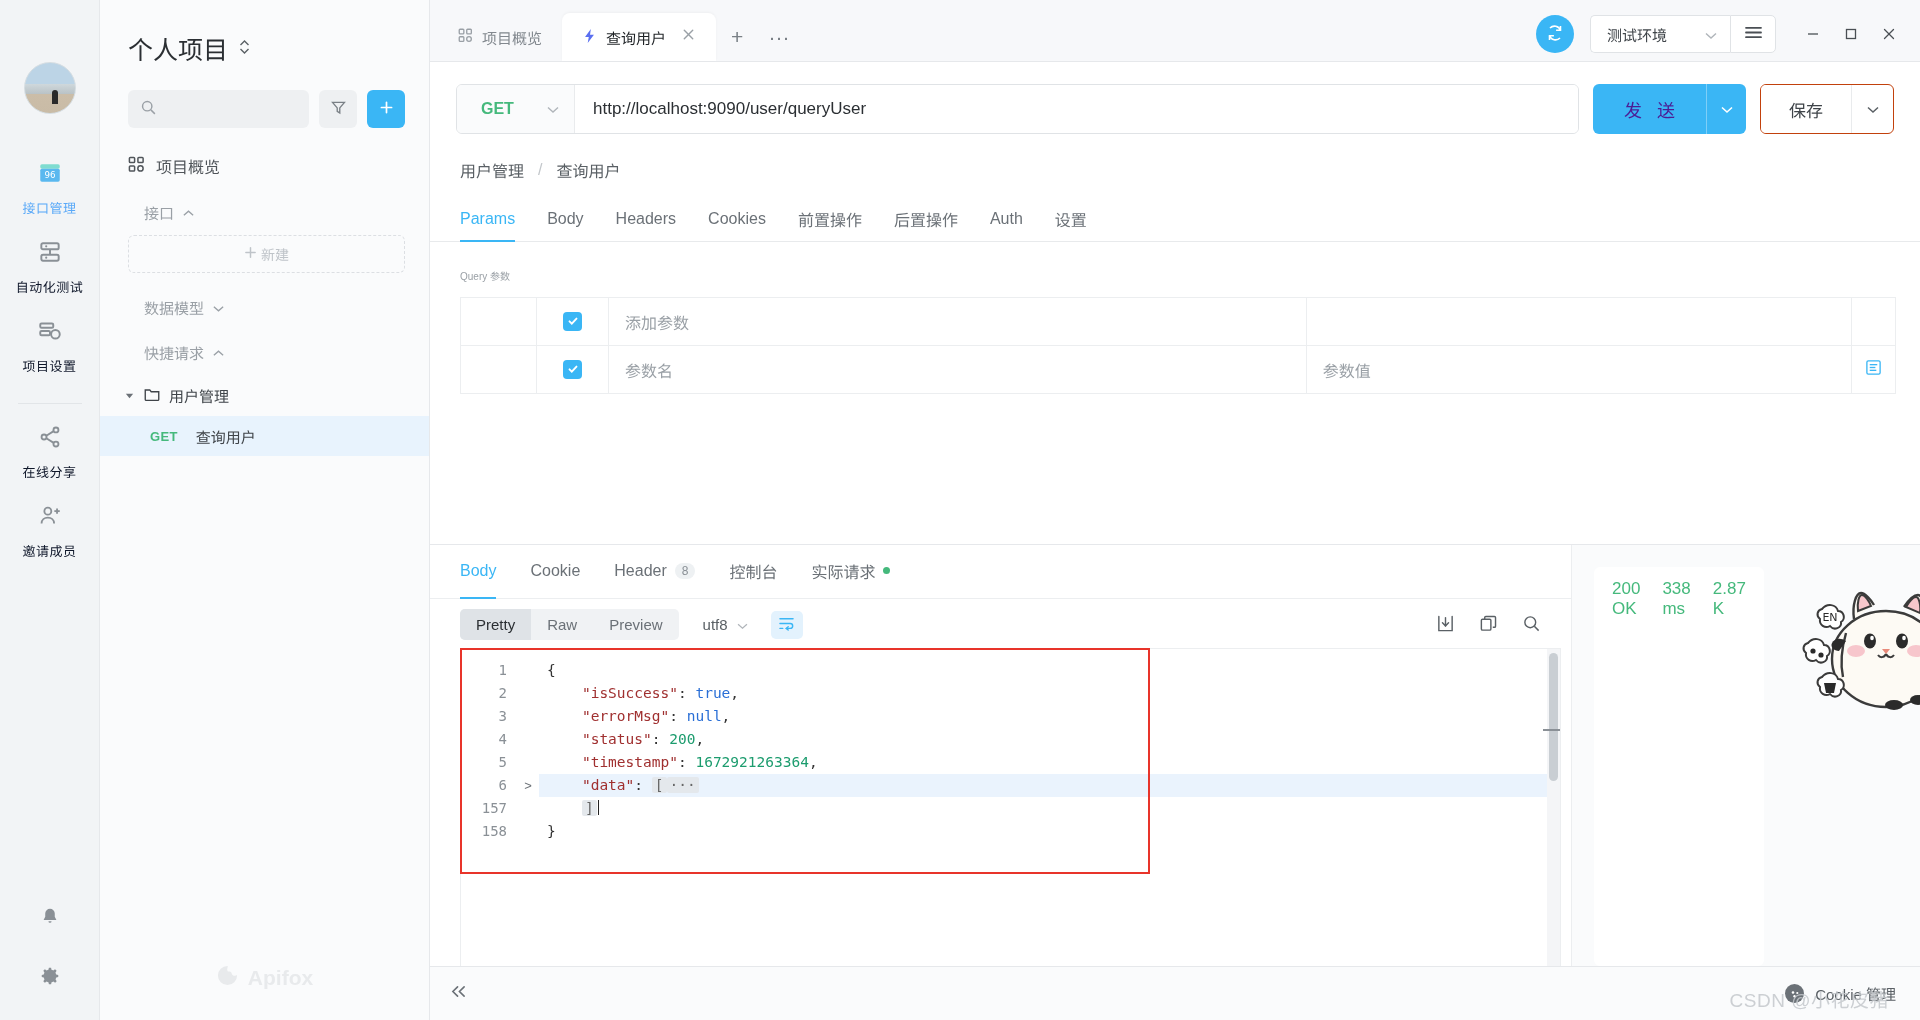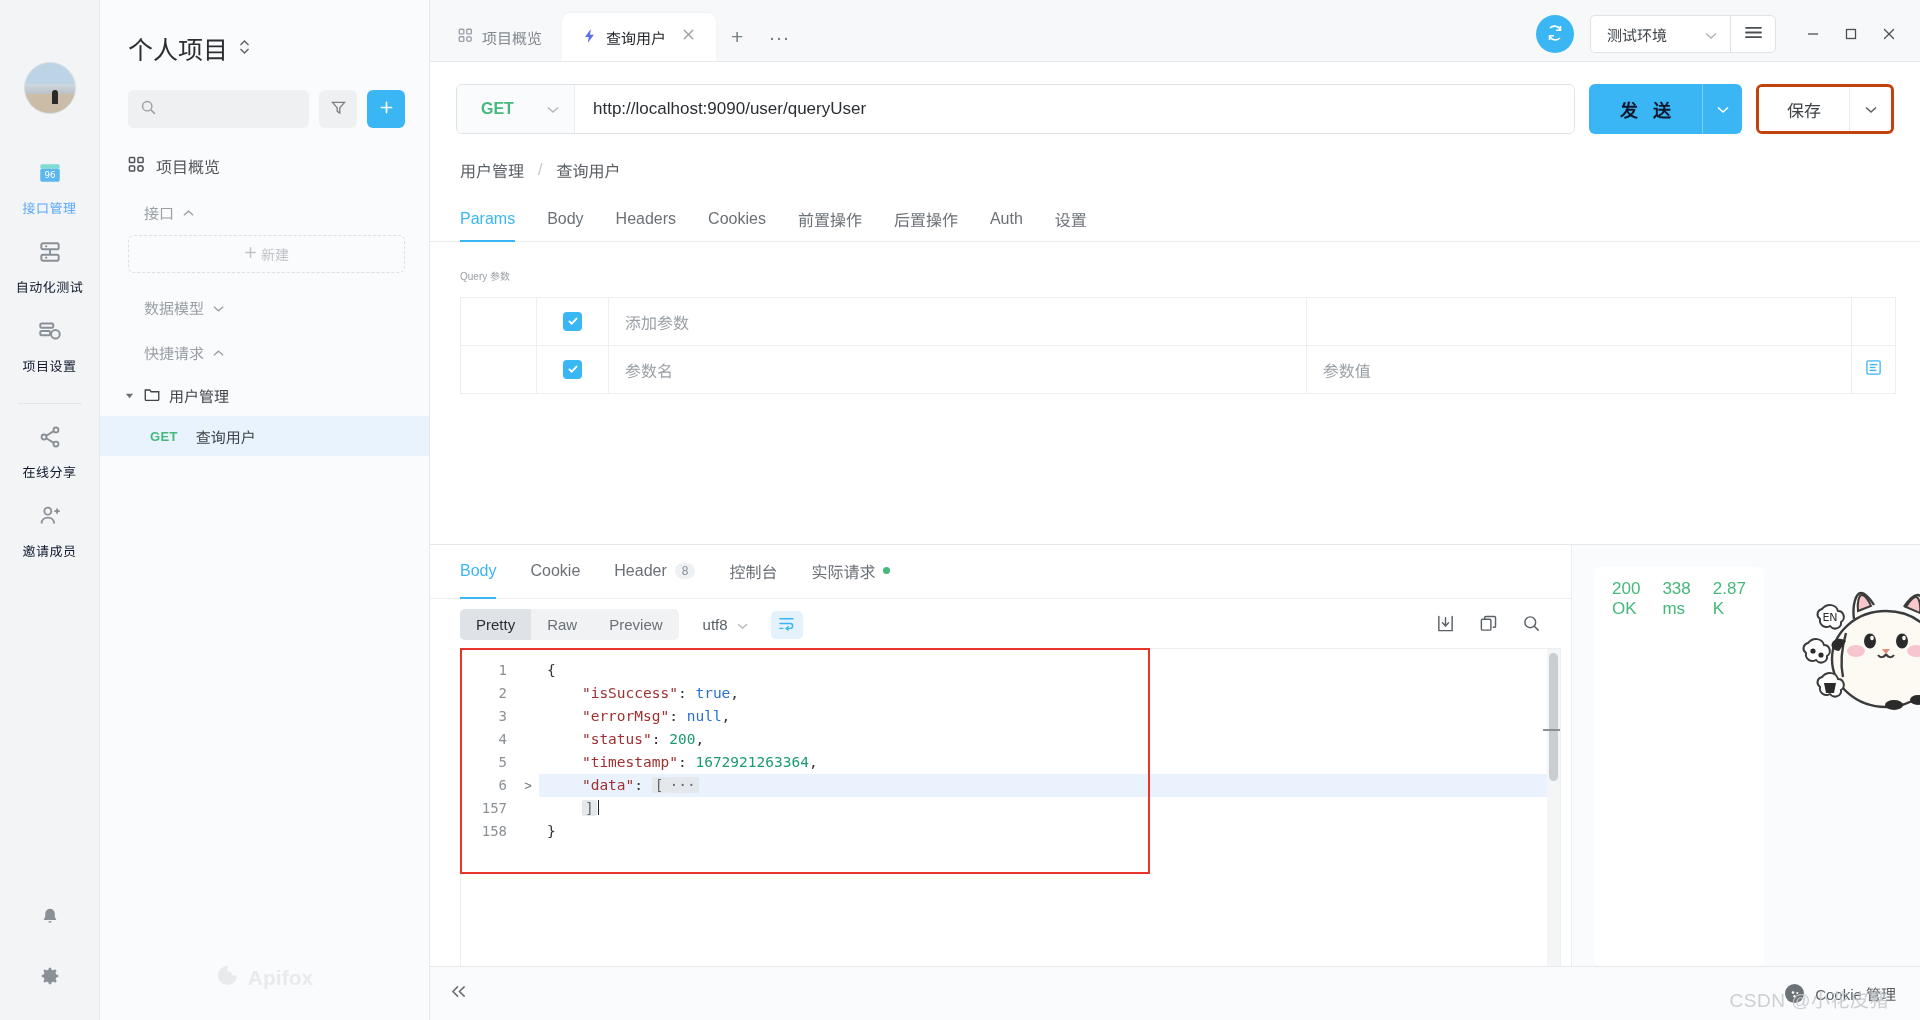--- a/index.html
+++ b/index.html
@@ -145,29 +145,29 @@
     justify-content: space-between; padding: 0 14px 0 24px;
     border-right: 1px solid #e9ebed; cursor: pointer;
   }
   .method-sel .m { color: #45b97c; font-weight: bold; font-size: 16px; }
   .url-input {
     flex: 1; border: none; outline: none; padding: 0 18px; font-size: 17px;
     color: #2b2f33; font-family: inherit; min-width: 0;
   }
   .send-group { display: flex; height: 50px; border-radius: 6px; overflow: hidden; }
   .send-btn {
-    background: #3ab6f5; color: #0f172a; font-size: 18px; letter-spacing: 5px;
-    padding: 0 26px 0 31px; border: none; cursor: pointer; font-family: inherit; font-weight: bold;
+    background: #3ab6f5; color: #4c1d95; font-size: 18px; letter-spacing: 5px;
+    padding: 0 26px 0 31px; border: none; cursor: pointer; font-family: inherit;
   }
   .send-caret {
     background: #3ab6f5; width: 40px; border-left: 1px solid rgba(255,255,255,.35);
     display: flex; align-items: center; justify-content: center; cursor: pointer;
   }
   .save-group {
-    display: flex; height: 50px; border: 3px solid #c2410c;
+    display: flex; height: 50px; border: 1px solid #c2410c;
     border-radius: 6px; overflow: hidden; background: #fff;
   }
   .save-btn {
     padding: 0 28px; font-size: 17px; color: #3f4449; background: #fff;
     border: none; cursor: pointer; font-family: inherit;
   }
   .save-caret {
     width: 42px; border-left: 1px solid #e9ebed; display: flex;
     align-items: center; justify-content: center; cursor: pointer;
   }

